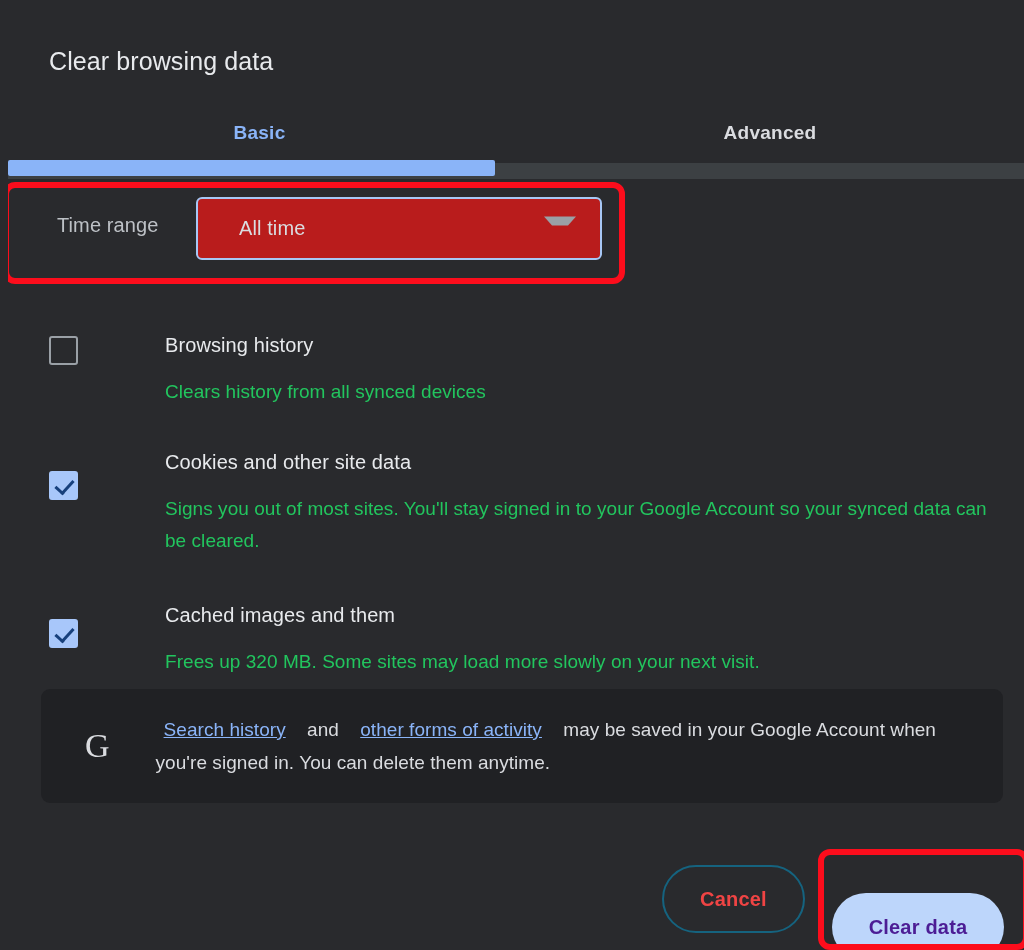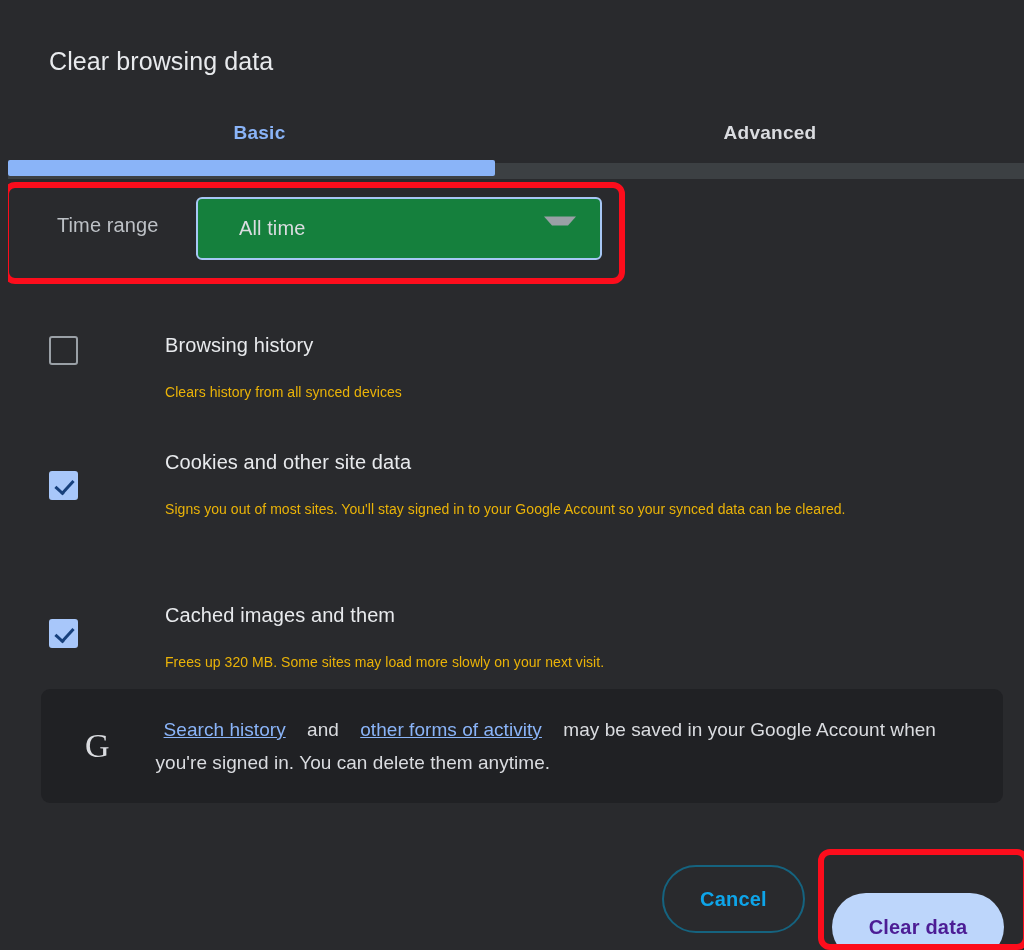--- a/index.html
+++ b/index.html
@@ -95,21 +95,21 @@
     color: #bdc1c6;
     letter-spacing: 0.1px;
     white-space: nowrap;
   }
   .select-wrap {
     position: absolute;
     left: 188px;
     top: 189px;
     width: 406px;
     height: 63px;
-    background: #15803d;
+    background: #b91c1c;
     border: 2px solid #a7c7f5;
     border-radius: 6px;
     display: flex;
     align-items: center;
     cursor: pointer;
   }
   .select-value {
     font-size: 20px;
     color: #dadce0;
     margin-left: 25px;
@@ -172,22 +172,22 @@
   .option-text {
     margin-left: 43px;
   }
   .option-title {
     font-size: 20px;
     color: #e8eaed;
     line-height: 30px;
     letter-spacing: 0.1px;
   }
   .option-desc {
-    font-size: 14px;
-    color: #eab308;
+    font-size: 19px;
+    color: #22c55e;
     line-height: 32px;
     letter-spacing: 0.05px;
     max-width: 895px;
   }
 
   
   .info-box {
     position: absolute;
     left: 33px;
     top: 681px;
@@ -225,21 +225,21 @@
   
   .btn-cancel {
     position: absolute;
     left: 654px;
     top: 857px;
     width: 143px;
     height: 68px;
     border-radius: 34px;
     background: transparent;
     border: 2px solid #15637f;
-    color: #0ea5e9;
+    color: #ef4444;
     font-size: 20px;
     font-weight: 700;
     letter-spacing: 0.2px;
     cursor: pointer;
     font-family: "Liberation Sans", sans-serif;
   }
   .btn-clear {
     position: absolute;
     left: 824px;
     top: 857px;

